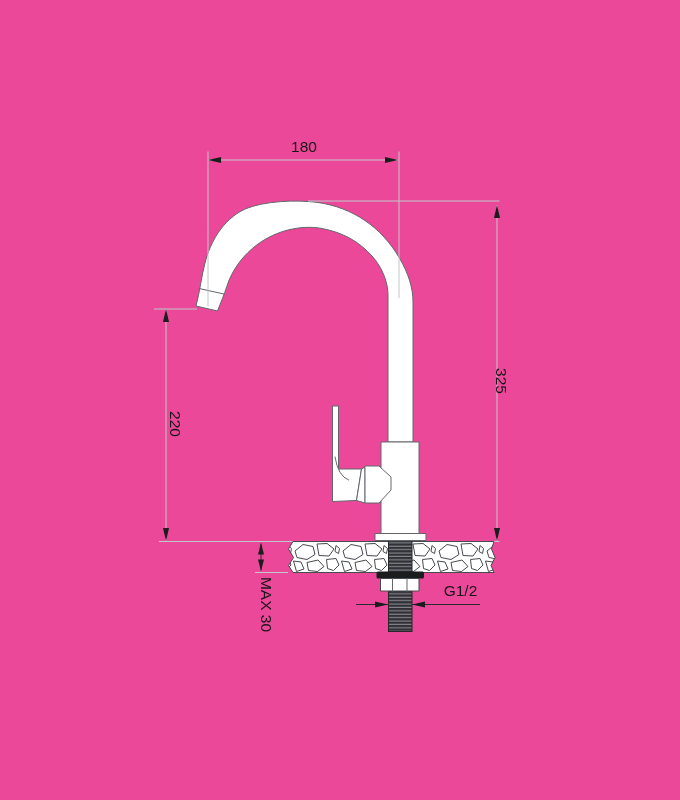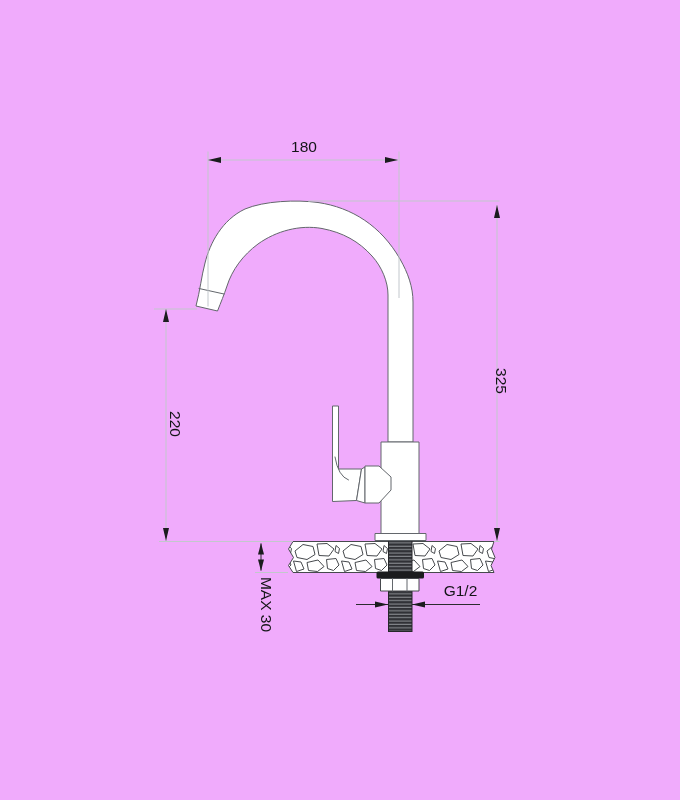--- a/index.html
+++ b/index.html
@@ -1,16 +1,16 @@
 <!DOCTYPE html>
 <html><head>
 <meta charset="utf-8">
 <style>
   html,body{margin:0;padding:0;background:#ffffff;}
-  .stage{position:relative;width:680px;height:800px;background:#f0abfc;overflow:hidden;}
+  .stage{position:relative;width:680px;height:800px;background:#ec4899;overflow:hidden;}
   svg{display:block;}
   .obj{fill:#ffffff;stroke:#63676c;stroke-width:1;stroke-linejoin:round;}
   .ln{fill:none;stroke:#63676c;stroke-width:1;stroke-linecap:round;}
   .det{fill:#ffffff;stroke:#46494d;stroke-width:1;stroke-linejoin:round;}
   .dim{fill:none;stroke:#c2c7cc;stroke-width:1;}
   .dimd{fill:none;stroke:#2a2b2e;stroke-width:1;}
   .arr{fill:#1b1c1e;stroke:none;}
   .lbl{font-family:"Liberation Sans", sans-serif;font-size:15.5px;fill:#141517;}
 </style>
 </head>

